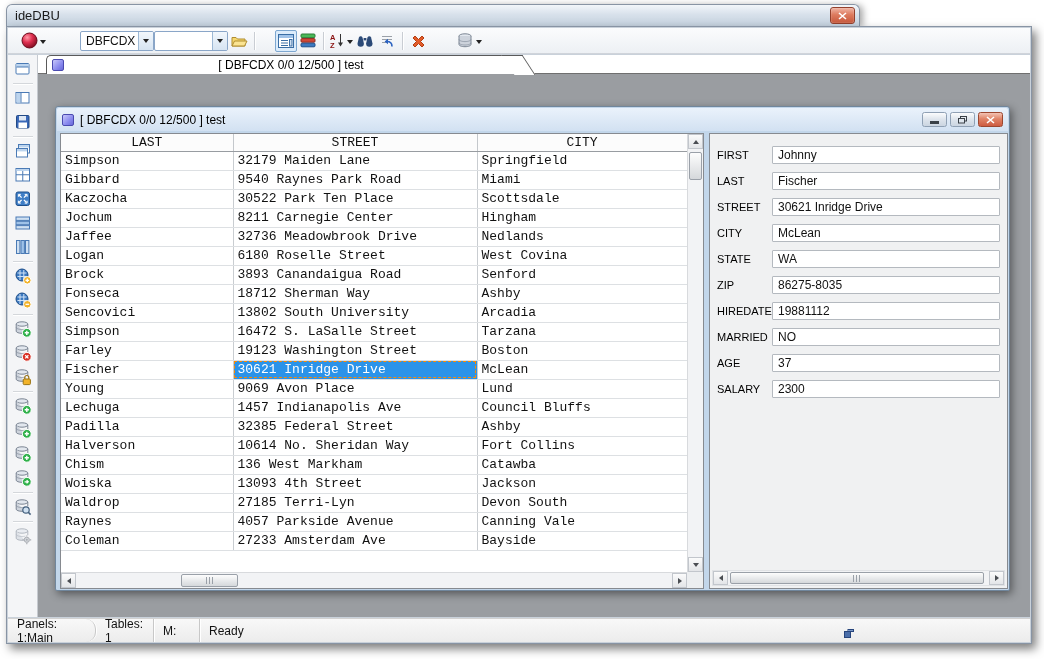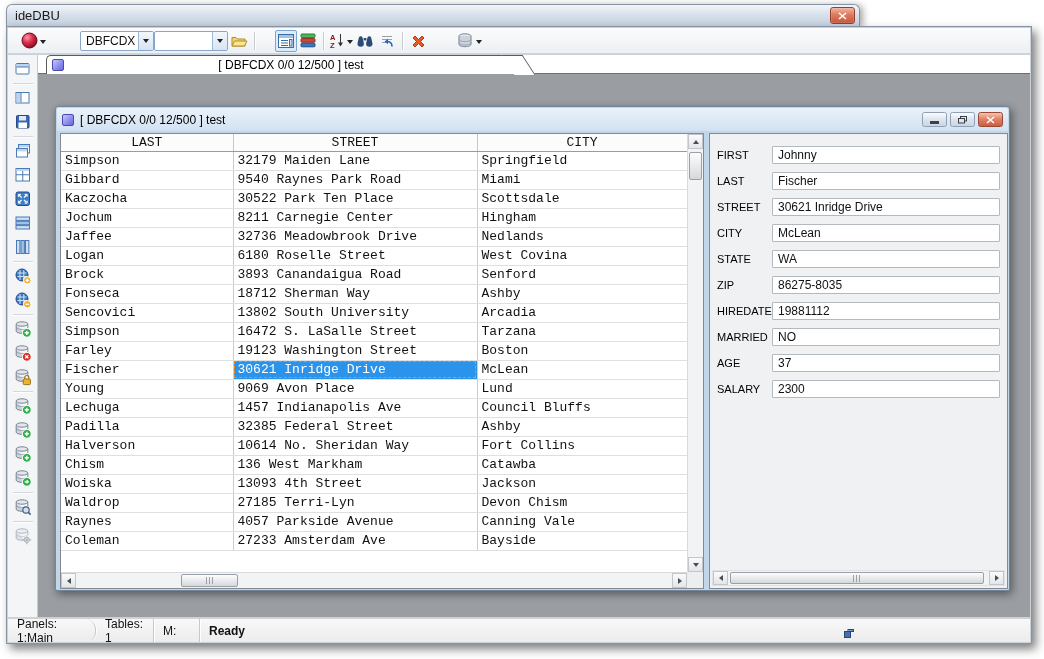--- a/index.html
+++ b/index.html
@@ -121,21 +121,21 @@
 
   
   .statusbar { position:absolute; left:1px; right:1px; bottom:1px; height:24px;
     background:linear-gradient(#f8f8f8,#ececec); border-top:1px solid #d2d2d2;
     display:flex; align-items:center; font-size:12px; }
   .status-seg { height:100%; display:flex; align-items:center; padding-left:9px;
     border-right:1px solid #c8c8c8; box-shadow:1px 0 0 #fff; }
   .status-seg.seg0 { width:88px;border-radius:10px; }
   .status-seg.seg1 { width:58px; }
   .status-seg.seg2 { width:46px; }
-  .status-seg.seg3 { border-right:none; box-shadow:none; flex:1;font-weight:bold; }
+  .status-seg.seg3 { border-right:none; box-shadow:none; flex:1; }
   .status-grip { position:absolute; left:836px; top:8px; }
 </style>
 </head>
 <body>
 
 <div class="screen">
 
   <div class="titlebar">
     <span class="apptitle">ideDBU</span>
     <div class="appclose">
@@ -541,21 +541,21 @@
                       <td>Catawba</td>
                     </tr>
                     <tr>
                       <td>Woiska</td>
                       <td>13093 4th Street</td>
                       <td>Jackson</td>
                     </tr>
                     <tr>
                       <td>Waldrop</td>
                       <td>27185 Terri-Lyn</td>
-                      <td>Devon Chism</td>
+                      <td>Devon South</td>
                     </tr>
                     <tr>
                       <td>Raynes</td>
                       <td>4057 Parkside Avenue</td>
                       <td>Canning Vale</td>
                     </tr>
                     <tr>
                       <td>Coleman</td>
                       <td>27233 Amsterdam Ave</td>
                       <td>Bayside</td>

